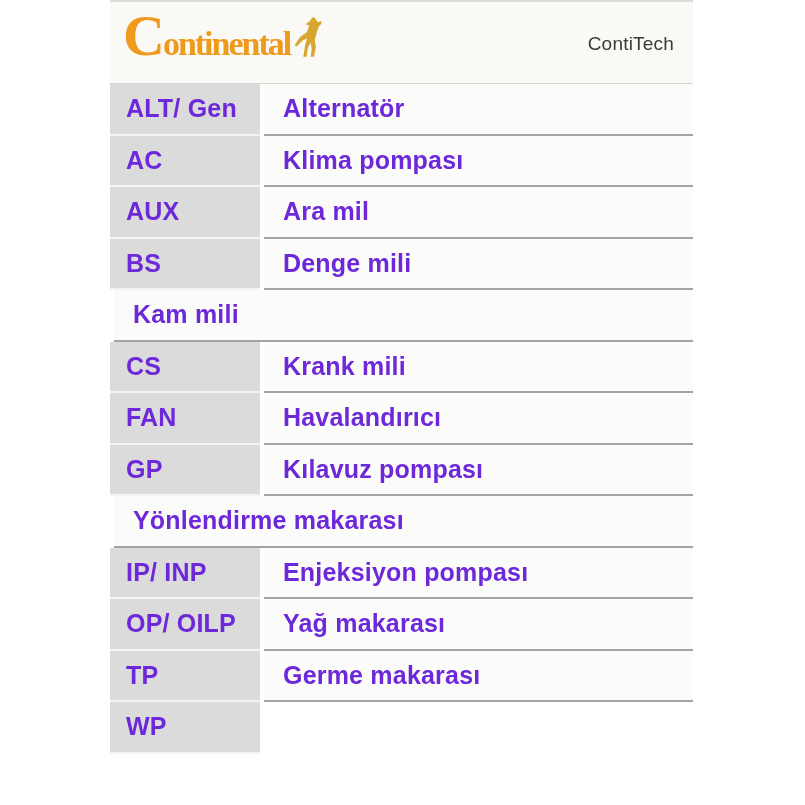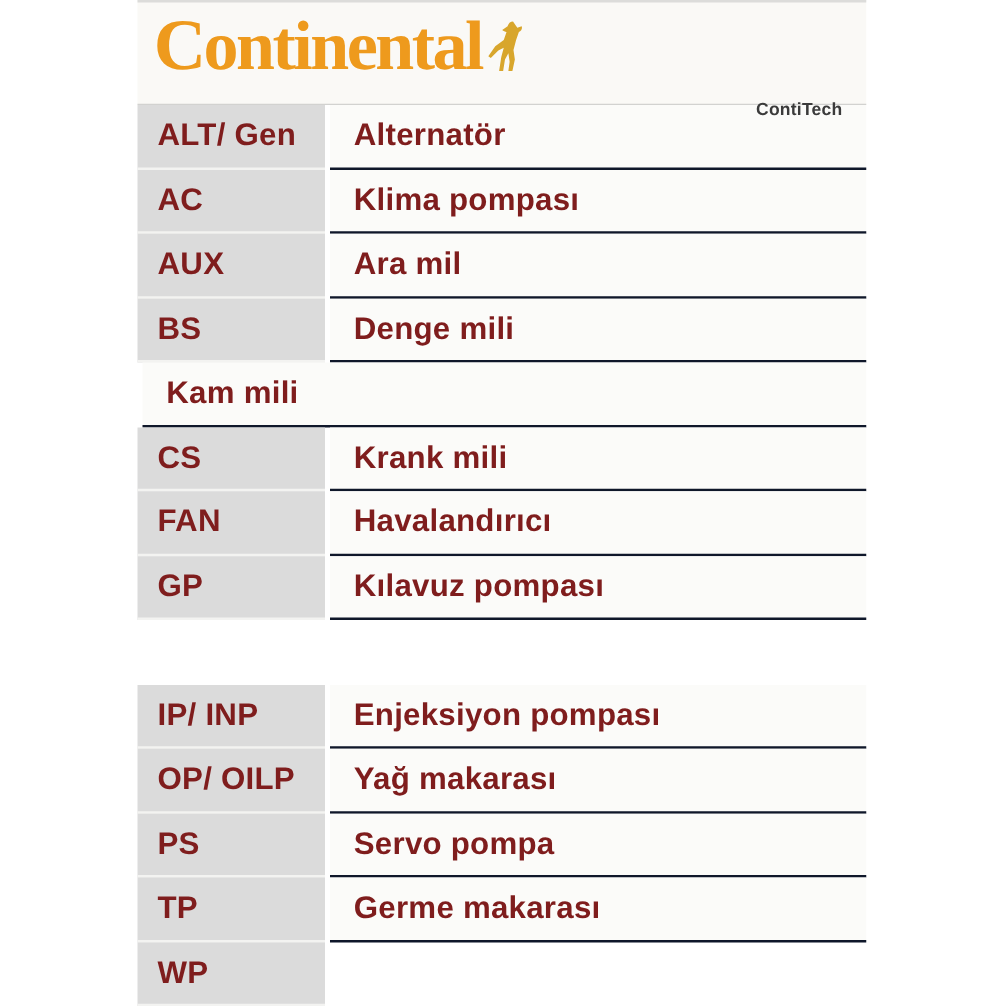--- a/index.html
+++ b/index.html
@@ -37,72 +37,71 @@
     position: absolute;
     left: 13px;
     top: 8px;
     display: flex;
     align-items: flex-start;
   }
   .logo-text {
     display: block;
     font-family: "Liberation Serif", serif;
     font-weight: bold;
-    font-size: 56px;
+    font-size: 34px;
     line-height: 52px;
     letter-spacing: -2px;
     color: #ee9a1d;
     white-space: nowrap;
   }
   .logo-text::first-letter {
     font-size: 58px;
   }
   .horse {
     margin-left: 2px;
     margin-top: 6px;
   }
   .brand {
     position: absolute;
     right: 19px;
     top: 31px;
-    font-size: 14px;
-    font-weight: bold;
+    font-size: 19px;
+    font-weight: normal;
     color: #3b3b3b;
     letter-spacing: 0.2px;
-    margin-top: 46px;
   }
   
   .table {
     width: 583px;
   }
   .row {
     display: flex;
     height: 51.5px;
     box-sizing: border-box;
   }
   .cell {
     display: flex;
     align-items: center;
     box-sizing: border-box;
     font-weight: bold;
     font-size: 25px;
-    color: #7f1d1d;
+    color: #6d28d9;
     letter-spacing: 0.2px;
   }
   .cell.code {
     width: 150px;
     background: #dbdbdb;
     border-bottom: 2px solid #f3f3f1;
     padding-left: 16px;
   }
   .cell.desc {
     margin-left: 4px;
     flex: 1;
     background: #fbfbf9;
-    border-bottom: 2px solid #0f172a;
+    border-bottom: 2px solid #a3a3a3;
     padding-left: 19px;
   }
 </style>
 </head>
 <body>
 
 <div class="page">
   <div class="content">
 
     <div class="header">
@@ -142,32 +141,29 @@
       </div>
       <div class="row">
         <div class="cell code">FAN</div>
         <div class="cell desc">Havalandırıcı</div>
       </div>
       <div class="row">
         <div class="cell code">GP</div>
         <div class="cell desc">Kılavuz pompası</div>
       </div>
       <div class="row">
+        <div class="cell desc">Yönlendirme makarası</div>
       </div>
       <div class="row">
         <div class="cell code">IP/ INP</div>
         <div class="cell desc">Enjeksiyon pompası</div>
       </div>
       <div class="row">
         <div class="cell code">OP/ OILP</div>
         <div class="cell desc">Yağ makarası</div>
-      </div>
-      <div class="row">
-        <div class="cell code">PS</div>
-        <div class="cell desc">Servo pompa</div>
       </div>
       <div class="row">
         <div class="cell code">TP</div>
         <div class="cell desc">Germe makarası</div>
       </div>
       <div class="row">
         <div class="cell code">WP</div>
       </div>
 
     </div>

